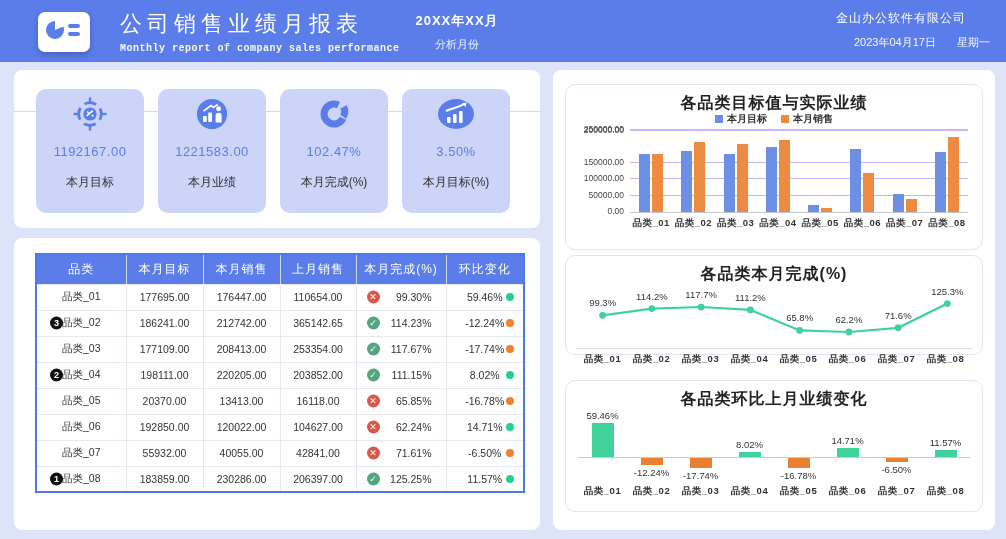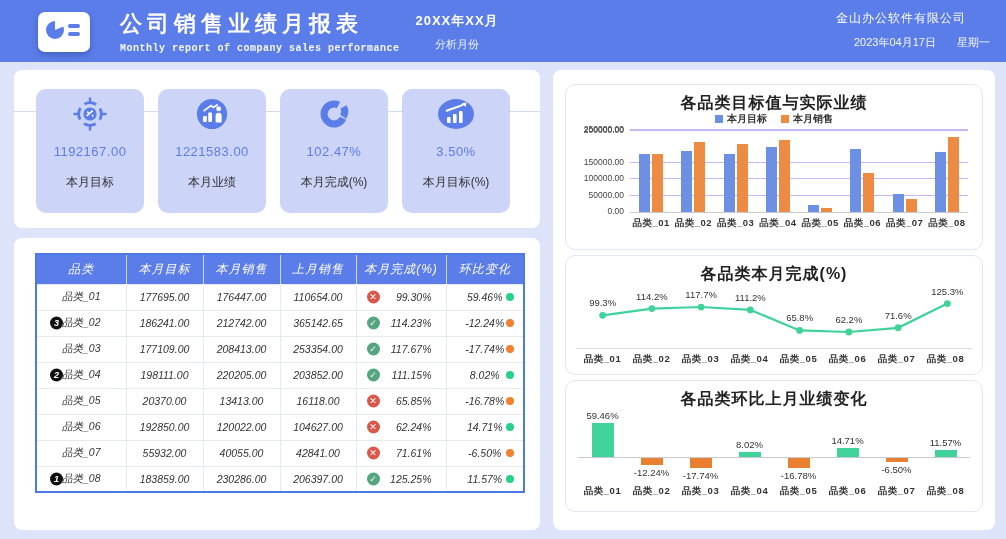--- a/index.html
+++ b/index.html
@@ -5,34 +5,34 @@
   * { margin:0; padding:0; box-sizing:border-box; }
   html,body { background:#c9cfe8; }
   body { font-family:'Liberation Sans','DejaVu Sans',sans-serif; }
   .page { position:relative; width:1006px; height:539px; background:#dde3f8; overflow:hidden; }
 
   
   .header { position:absolute; left:0; top:0; width:1006px; height:62px; background:#5b7de9; }
   .logo { position:absolute; left:38px; top:12px; width:52px; height:40px; background:#fff; border-radius:7px;
           box-shadow:0 3px 6px rgba(30,50,120,.35); display:flex; align-items:center; justify-content:center; }
   .h-titles { position:absolute; left:120px; top:9px; color:#fff; }
-  .h-title { font-size:22px; letter-spacing:5px; font-weight:700; }
+  .h-title { font-size:22px; letter-spacing:5px; font-weight:400; }
   .h-subtitle { font-family:'Liberation Mono','DejaVu Sans Mono',monospace; font-size:10px; font-weight:700; letter-spacing:.5px; margin-top:4px; opacity:.95; }
   .h-center { position:absolute; left:392px; top:12px; width:130px; text-align:center; color:#fff; }
   .h-period { font-size:13px; font-weight:700; letter-spacing:1px; }
   .h-period-label { font-size:11px; margin-top:7px; opacity:.9; }
   .h-right { position:absolute; right:16px; top:10px; text-align:left; color:#fff; }
   .h-company { font-size:12px; letter-spacing:1px; }
   .h-date-row { font-size:11px; margin-top:8px; opacity:.95; }
   .h-date-row span { margin-left:18px; }
 
   
   .panel { position:absolute; background:#fff; border-radius:8px; }
   .panel-kpi   { left:14px; top:70px; width:526px; height:158px; }
-  .panel-table { left:14px; top:238px; width:526px; height:292px;font-style:italic; }
+  .panel-table { left:14px; top:238px; width:526px; height:292px; }
   .panel-charts{ left:553px; top:70px; width:442px; height:460px; }
 
   
   .kpi-line { position:absolute; left:0; right:0; top:41px; height:1px; background:#d3daf4; }
   .kpi-cards { position:absolute; left:22px; top:19px; display:flex; gap:14px; }
   .kpi-card { position:relative; width:108px; height:124px; background:#ccd4f7; border-radius:10px; text-align:center; }
   .kpi-icon { margin-top:7px; height:36px; display:flex; align-items:center; justify-content:center; }
   .kpi-value { margin-top:12px; font-size:13px; color:#5b7de9; letter-spacing:.5px; }
   .kpi-label { margin-top:15px; font-size:12px; color:#333; }
 
@@ -52,21 +52,21 @@
                border-radius:50%; color:#fff; font-size:9px; line-height:13px; font-weight:700; text-align:center; }
   .status-ok  { background:#55a57f; } .status-bad { background:#d9584a; }
   .done-val { display:block; text-align:right; padding-right:14px; }
   td.mom-cell { position:relative; }
   .mom-dot { position:absolute; right:9px; top:50%; transform:translateY(-50%); width:8px; height:8px; border-radius:50%; }
   .dot-up { background:#27d08c; } .dot-down { background:#f1812e; }
 
   
   .chart-card { position:absolute; left:12px; width:418px; background:#fff; border:1px solid #e3e6f2; border-radius:10px; }
   .cc1 { top:14px;  height:166px; }
-  .cc2 { top:185px; height:120px; }
+  .cc2 { top:185px; height:100px; }
   .cc3 { top:310px; height:132px; }
   .chart-title { text-align:center; margin-top:8px; font-size:16px; color:#222; font-weight:600; letter-spacing:1px; }
 
   .c1-legend { position:absolute; left:0; right:0; top:27px; display:flex; justify-content:center; gap:14px;
                font-size:10px; color:#333; font-weight:600; align-items:center; }
   .leg-sq { display:inline-block; width:8px; height:8px; margin-right:4px; vertical-align:-1px; }
   .c1-plot { position:absolute; left:64px; right:14px; top:46px; height:82px; border-bottom:1px solid #c9c9d2; }
   .gridline { position:absolute; left:0; right:0; height:1px; background:#c4b5fd; }
   .ytick { position:absolute; right:calc(100% + 6px); transform:translateY(-50%); font-size:8.5px; color:#444; white-space:nowrap; }
   .c1-groups { position:absolute; inset:0; display:flex; }

